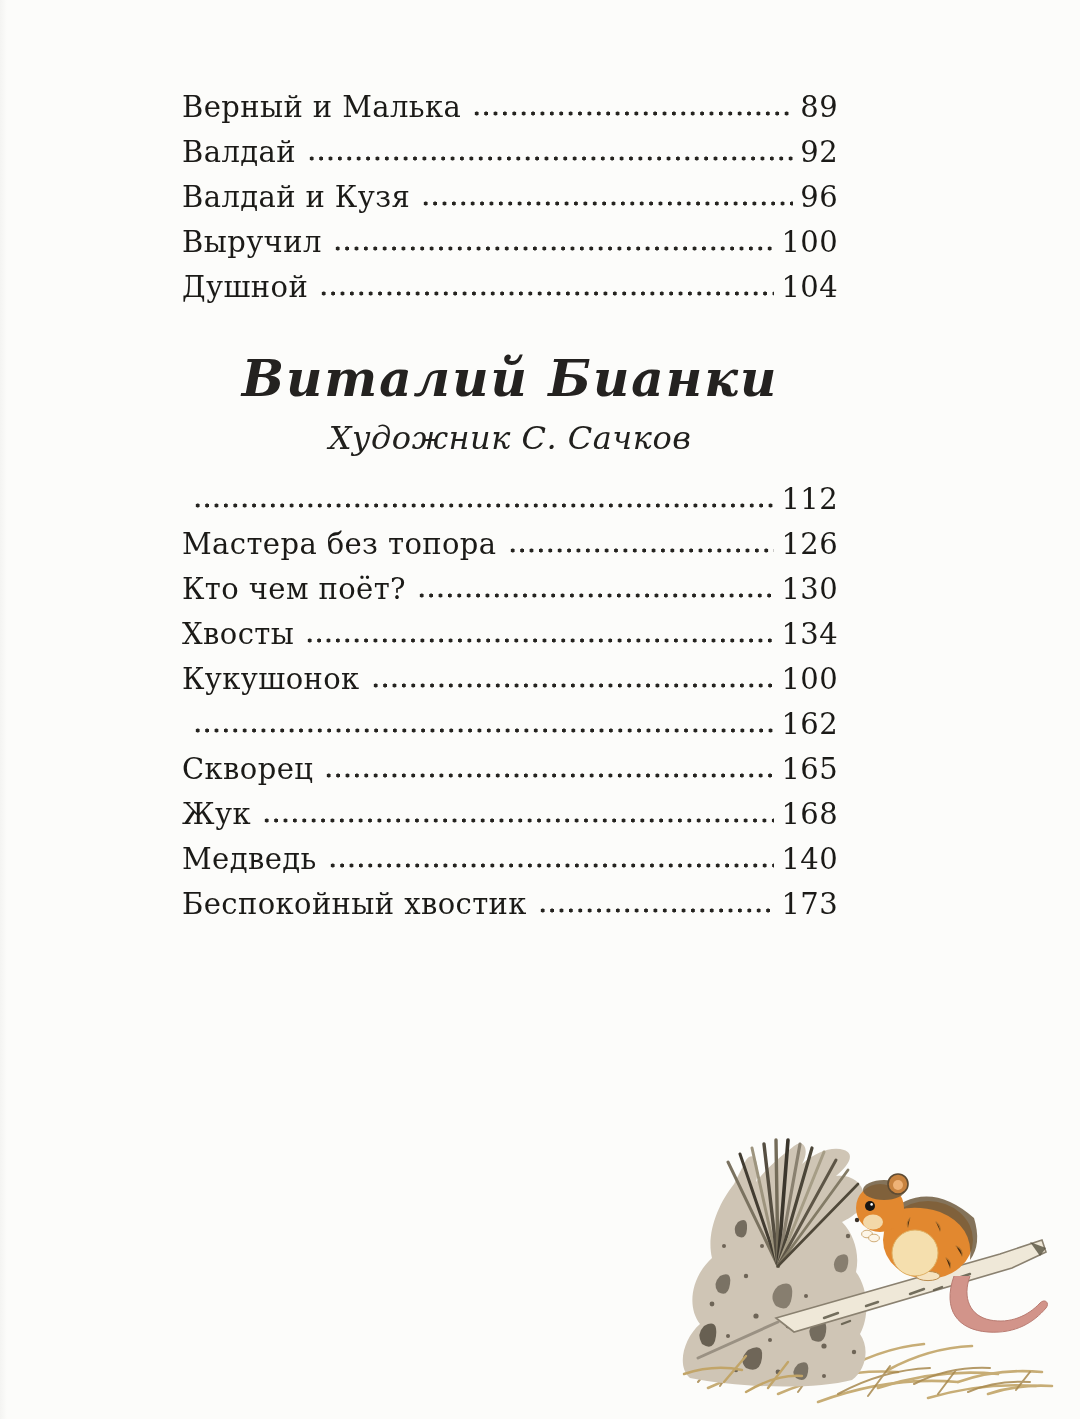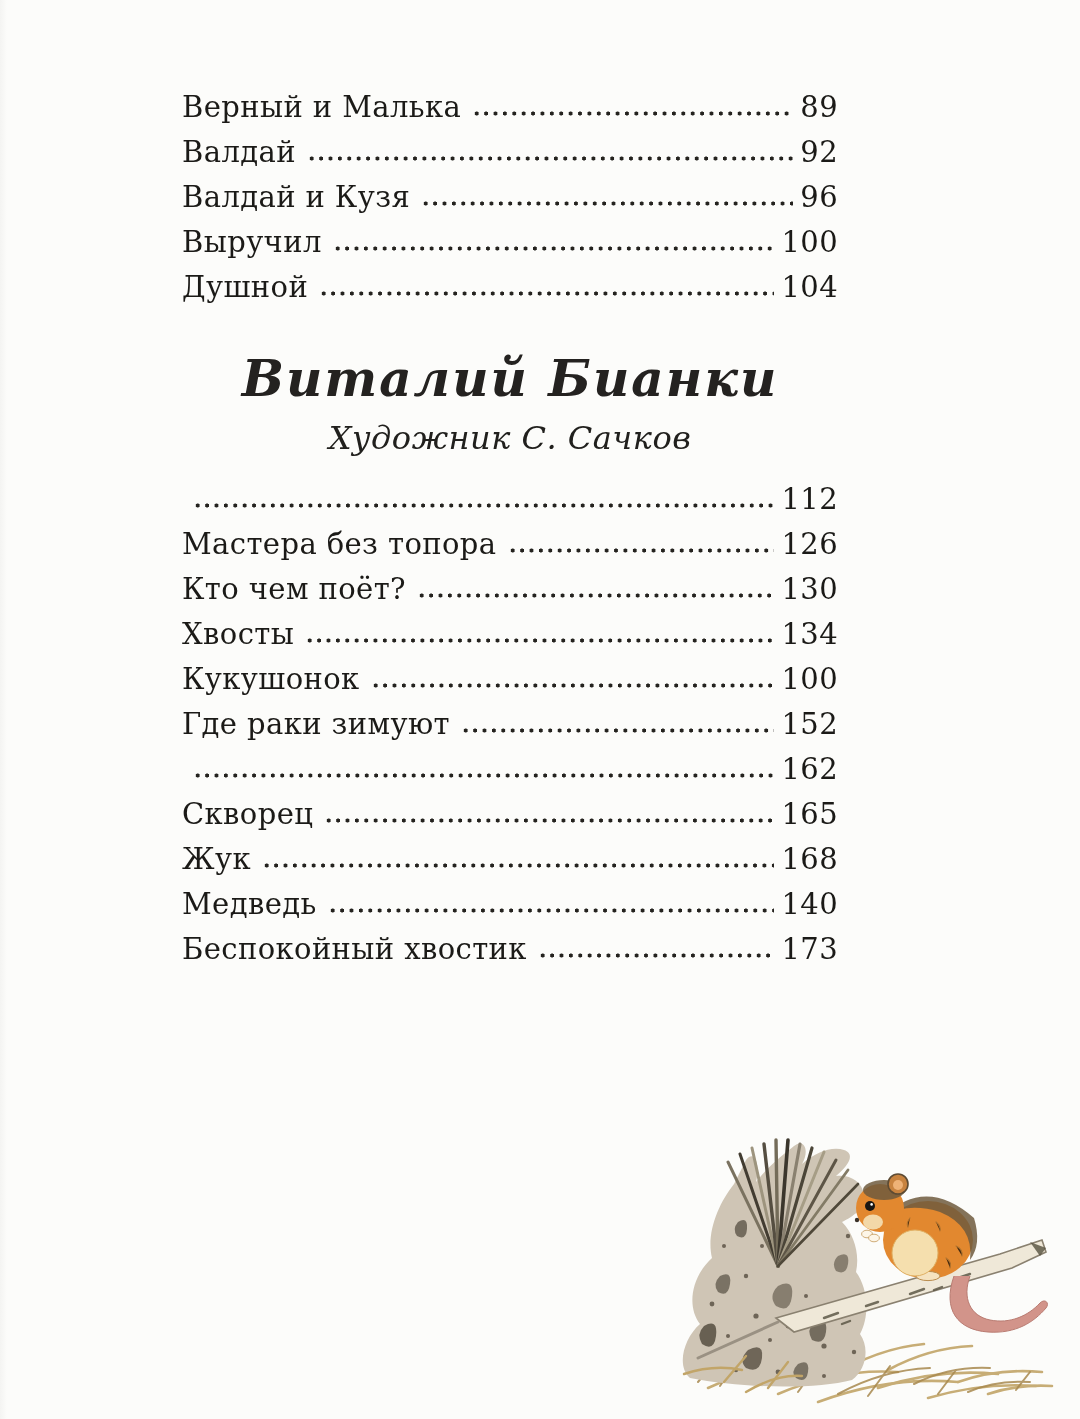--- a/index.html
+++ b/index.html
@@ -113,25 +113,20 @@
       </div>
       <div class="toc-row">
         <span class="toc-title">Хвосты</span>
         <span class="leader"></span>
         <span class="toc-page">134</span>
       </div>
       <div class="toc-row">
         <span class="toc-title">Кукушонок</span>
         <span class="leader"></span>
         <span class="toc-page">100</span>
-      </div>
-      <div class="toc-row">
-        <span class="toc-title">Где раки зимуют</span>
-        <span class="leader"></span>
-        <span class="toc-page">152</span>
       </div>
     </section>
 
     <section>
       <div class="toc-row">
         <span class="leader"></span>
         <span class="toc-page">162</span>
       </div>
       <div class="toc-row">
         <span class="toc-title">Скворец</span>

